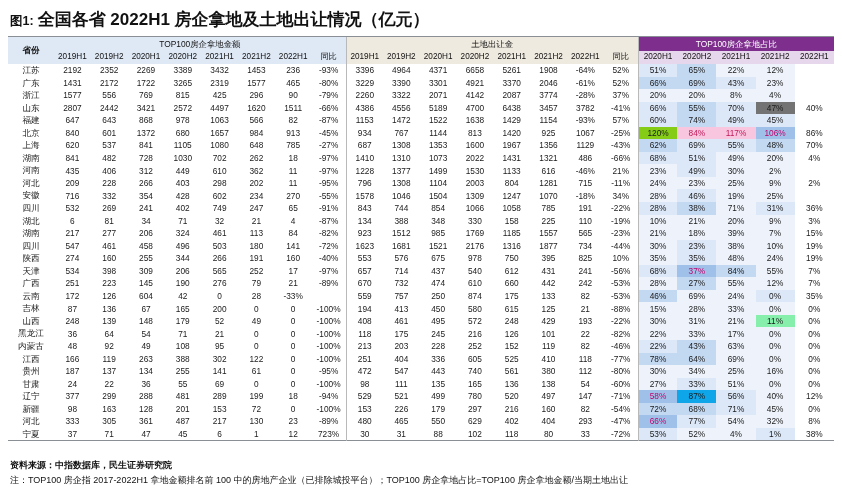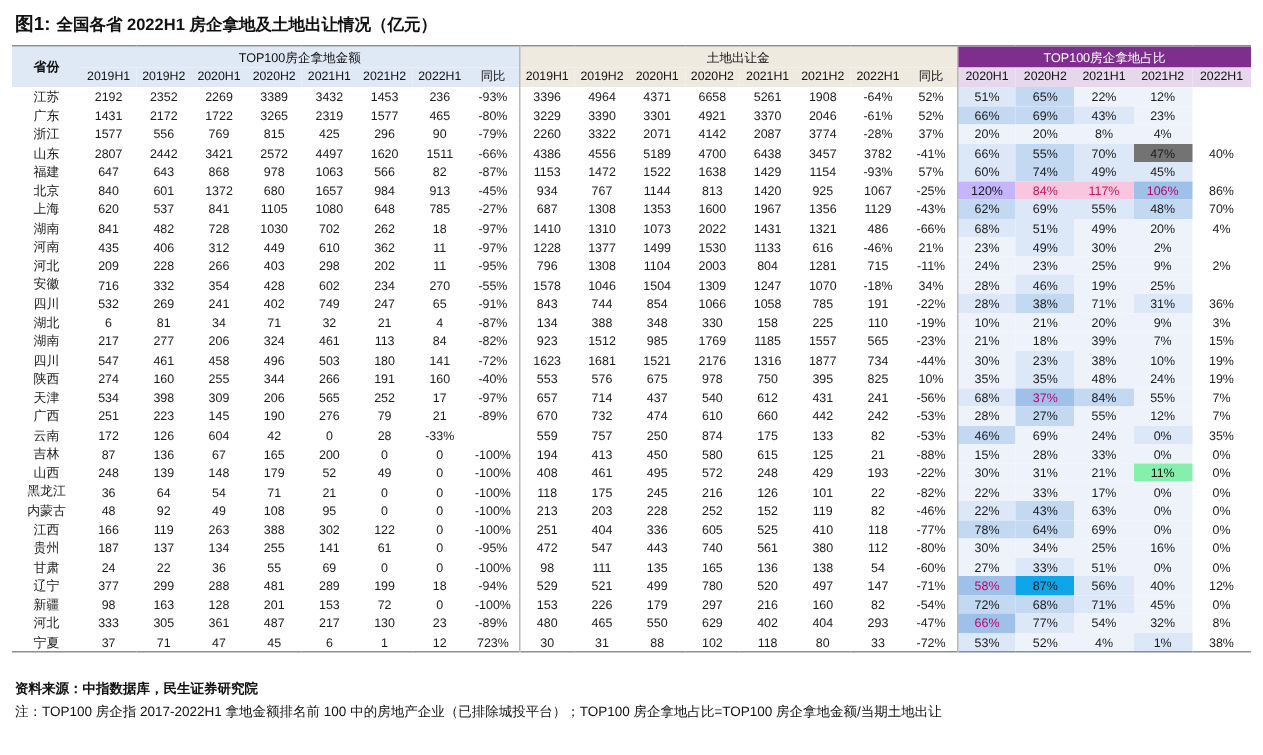--- a/index.html
+++ b/index.html
@@ -27,21 +27,21 @@
     gap: 4px;
     padding: 2px 0 5px 2px;
   }
   .title-label {
     font-size: 12.5px;
     font-weight: bold;
     color: #111;
     letter-spacing: 0px;
   }
   .title-text {
-    font-size: 11px;
+    font-size: 17px;
     font-weight: bold;
     color: #111;
   }
   table.main {
     border-collapse: collapse;
     width: 826px;
     table-layout: fixed;
     font-size: 8.3px;
   }
   table.main td, table.main th {
@@ -281,21 +281,21 @@
           <td>913</td>
           <td>-45%</td>
           <td class="vline">934</td>
           <td>767</td>
           <td>1144</td>
           <td>813</td>
           <td>1420</td>
           <td>925</td>
           <td>1067</td>
           <td>-25%</td>
-          <td class="vline" style="background: #c4b5fd;">120%</td>
+          <td class="vline" style="background: #84cc16;">120%</td>
           <td style="background: rgb(248, 198, 222); color: rgb(194, 24, 91);">84%</td>
           <td style="background: rgb(248, 198, 222); color: rgb(194, 24, 91);">117%</td>
           <td style="background: rgb(159, 192, 232); color: rgb(192, 0, 106);">106%</td>
           <td>86%</td>
         </tr>
         <tr>
           <td class="prov-cell">上海</td>
           <td>620</td>
           <td>537</td>
           <td>841</td>

